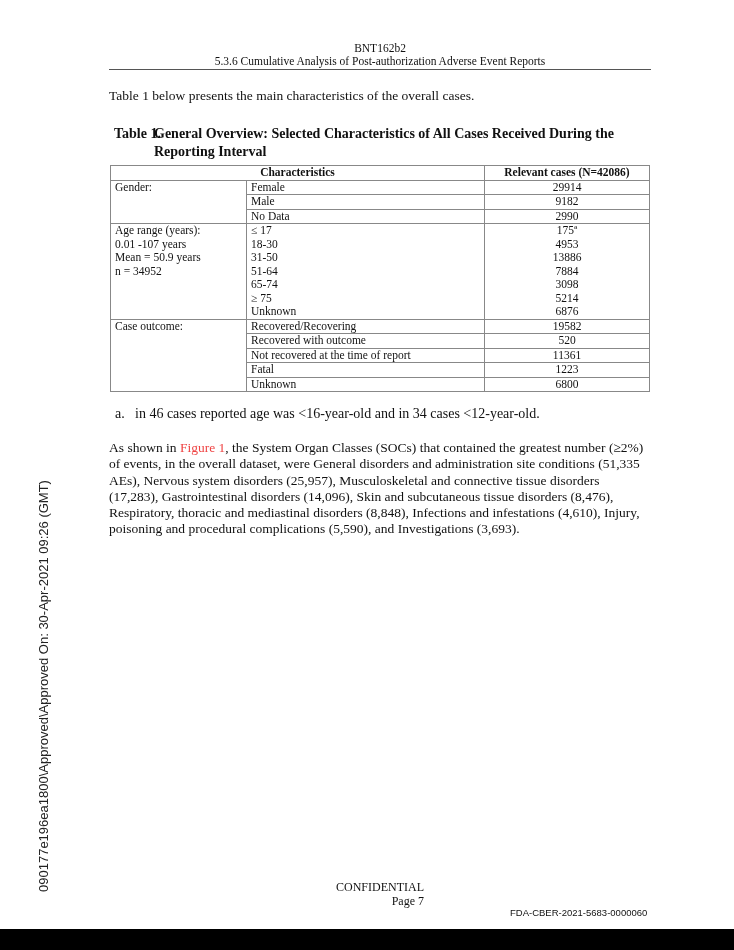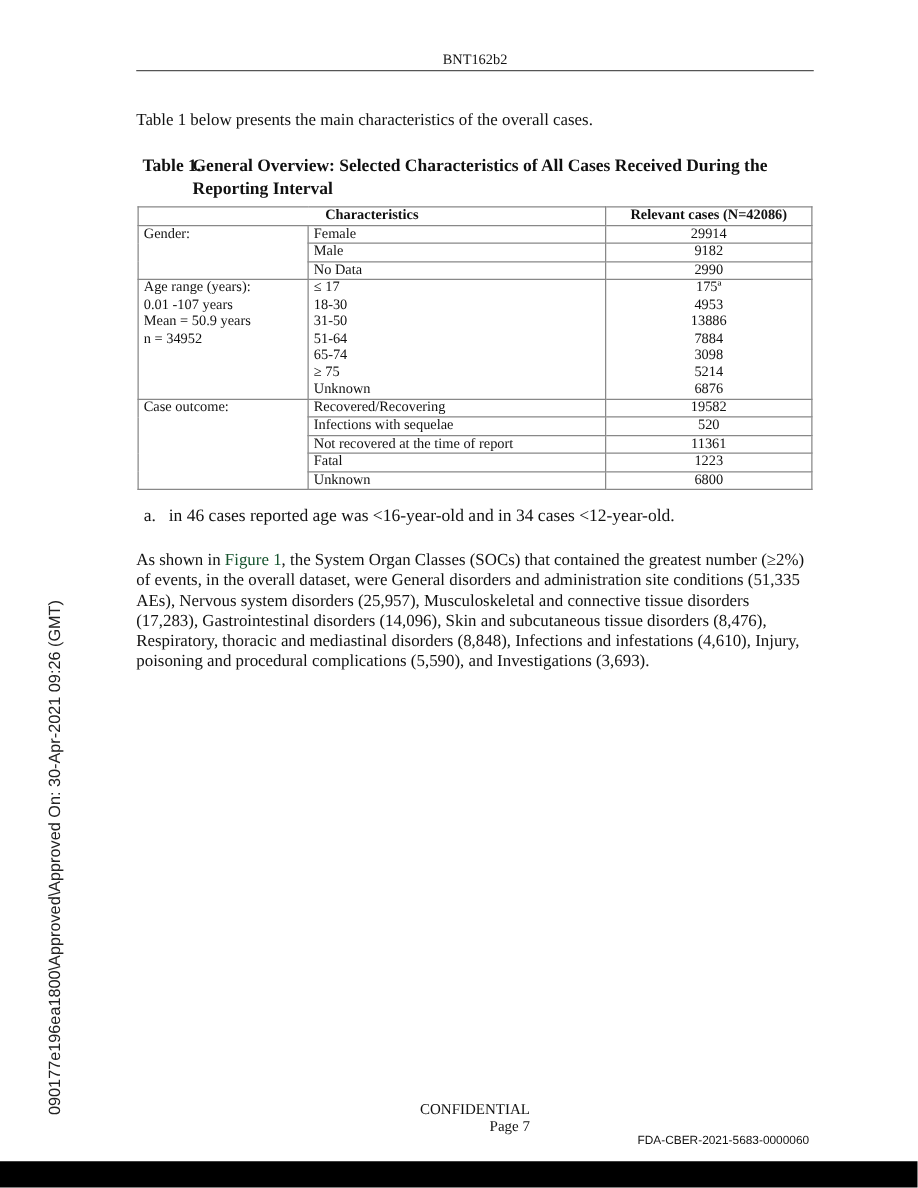--- a/index.html
+++ b/index.html
@@ -13,32 +13,33 @@
   .caption .txt { position:absolute; left:40px; top:0; width:500px; }
   table.t1 { position:absolute; left:110px; top:165px; width:540px; border-collapse:collapse;
              font-size:11.5px; line-height:13.5px; }
   table.t1 td, table.t1 th { border:1px solid #888; padding:0 4px; vertical-align:top;margin-top:45px; }
   table.t1 th { font-weight:bold; text-align:center; }
   td.num { text-align:center; }
   .c1 { width:127px; } .c2 { width:229px; }
   .foot-a { position:absolute; left:115px; top:406px; font-size:14px; }
   .foot-a span.lbl { display:inline-block; width:20px; }
   .para { position:absolute; left:109px; top:440px; width:540px; font-size:13.5px; line-height:16.3px; }
-  .link { color:#14532d; }
+  .link { color:#ef4444; }
   .side { position:absolute; left:36px; top:892px; transform:rotate(-90deg); transform-origin:0 0;
           font-family:"Liberation Sans", sans-serif; font-size:13px; white-space:nowrap; color:#222; }
   .conf { position:absolute; left:334px; top:880px; font-size:12px; text-align:right; line-height:14px; width:90px; }
   .fda { position:absolute; left:510px; top:907px; font-family:"Liberation Sans", sans-serif; font-size:9.5px; }
   .bottombar { position:absolute; left:0; top:929px; width:734px; height:21px; background:#000; }
 </style>
 </head>
 <body>
 
 <div class="hdr">
   <div>BNT162b2</div>
+  <div>5.3.6 Cumulative Analysis of Post-authorization Adverse Event Reports</div>
 </div>
 
 <div class="intro">Table 1 below presents the main characteristics of the overall cases.</div>
 
 <div class="caption">
   <span class="num">Table 1.</span>
   <span class="txt">General Overview: Selected Characteristics of All Cases Received During the Reporting Interval</span>
 </div>
 
 <table class="t1">
@@ -88,21 +89,21 @@
       <div>6876</div>
     </td>
   </tr>
 
   <tr>
     <td rowspan="5">Case outcome:</td>
     <td>Recovered/Recovering</td>
     <td class="num">19582</td>
   </tr>
   <tr>
-    <td>Infections with sequelae</td>
+    <td>Recovered with outcome</td>
     <td class="num">520</td>
   </tr>
   <tr>
     <td>Not recovered at the time of report</td>
     <td class="num">11361</td>
   </tr>
   <tr>
     <td>Fatal</td>
     <td class="num">1223</td>
   </tr>

